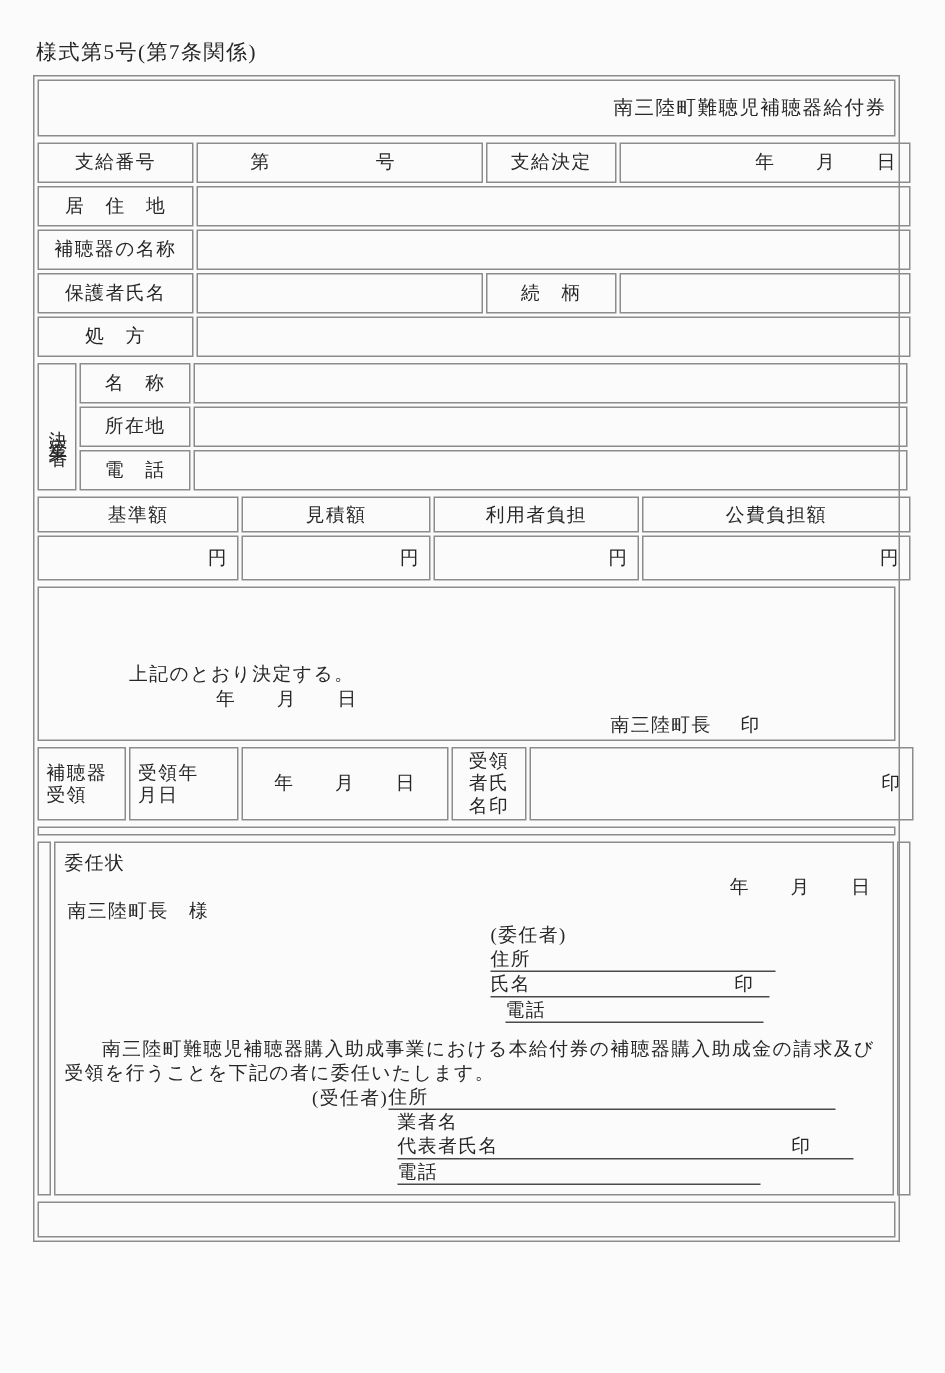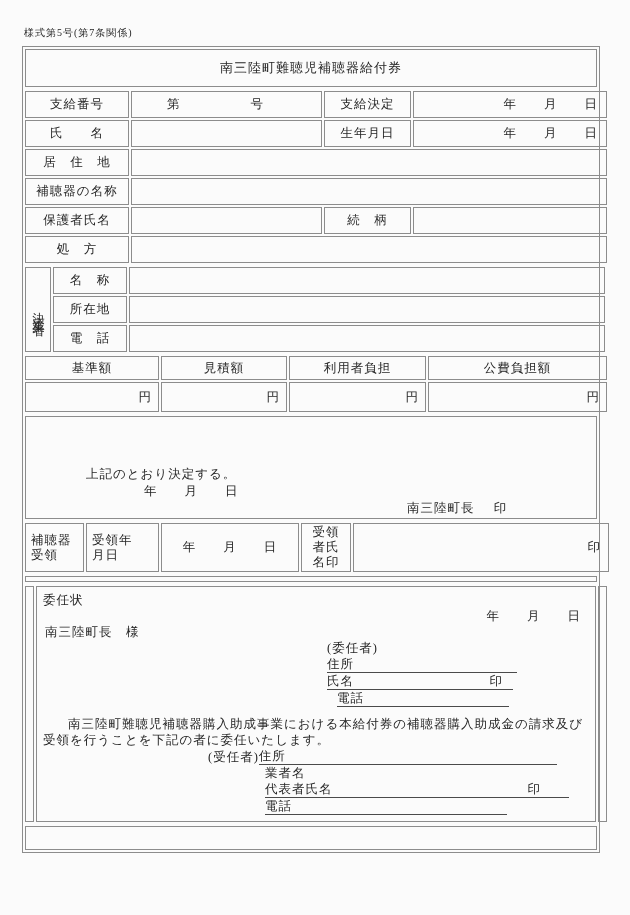--- a/index.html
+++ b/index.html
@@ -1,24 +1,24 @@
 <!DOCTYPE html>
 <html><head>
 <meta charset="utf-8">
 <style>
   html,body{margin:0;padding:0;background:#fbfbfb;}
   body{font-family:"Liberation Serif","DejaVu Serif",serif;color:#262626;}
   .page{width:630px;height:915px;box-sizing:border-box;padding:26px 30px 0 22px;overflow:hidden;}
-  .note{font-size:10px;letter-spacing:1px;margin:0 0 6px 2px;}
+  .note{font-size:14px;letter-spacing:1px;margin:0 0 6px 2px;}
   .form-box{border:1px solid #8c8c8c;width:578px;box-sizing:border-box;}
   table{width:100%;border-collapse:separate;border-spacing:2px;table-layout:fixed;}
   td{border:1px solid #8c8c8c;font-size:12.5px;letter-spacing:1px;padding:1px 5px;
      height:27px;vertical-align:middle;box-sizing:border-box;background:transparent;}
   .c{text-align:center;margin-left:32px;}
-  .title-cell{height:38px;text-align:center;font-size:13px;letter-spacing:1px;}
+  .title-cell{height:38px;text-align:right;font-size:13px;letter-spacing:1px;}
   .date-cell{text-align:right;padding-right:8px;}
   .issue-val{display:flex;justify-content:space-between;padding:0 52px 0 30px;}
   .v-label{writing-mode:vertical-rl;text-orientation:upright;text-align:center;
            padding:4px 0;letter-spacing:4px;font-size:12.5px;}
   .money-cell{height:24px;}
   .yen-cell{height:30px;text-align:right;padding-right:6px;}
   .decision-cell{height:auto;min-height:88px;vertical-align:top;padding-top:13px;}
   .decision-cell div{line-height:17px;}
   .dec-l1{padding-left:55px;margin-top:36px;}
   .dec-l2{padding-left:113px;}
@@ -76,26 +76,20 @@
         <td>
           <div class="issue-val">
             <span>第</span>
             <span>号</span>
           </div>
         </td>
         <td class="c">支給決定</td>
         <td class="date-cell">年　　月　　日</td>
       </tr>
       <tr>
-        <td class="c">氏　　名</td>
-        <td></td>
-        <td class="c">生年月日</td>
-        <td class="date-cell">年　　月　　日</td>
-      </tr>
-      <tr>
         <td class="c">居　住　地</td>
         <td colspan="3"></td>
       </tr>
       <tr>
         <td class="c">補聴器の名称</td>
         <td colspan="3"></td>
       </tr>
       <tr>
         <td class="c">保護者氏名</td>
         <td></td>

